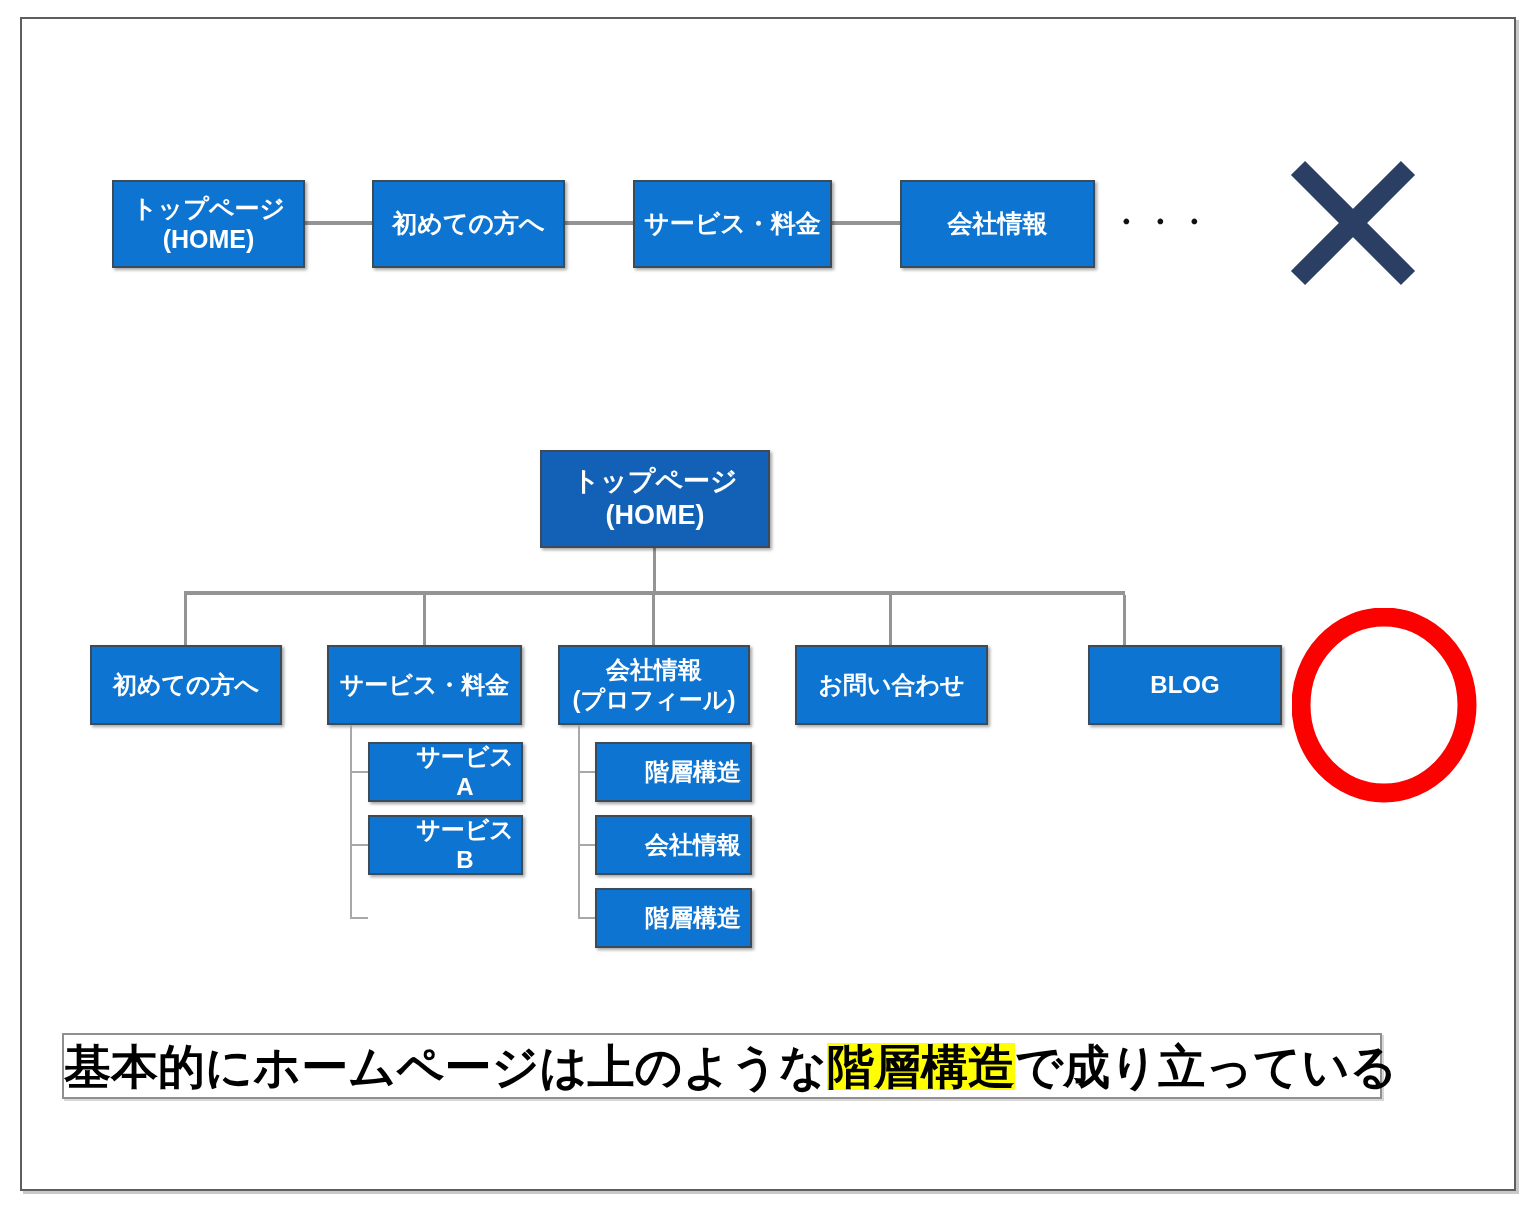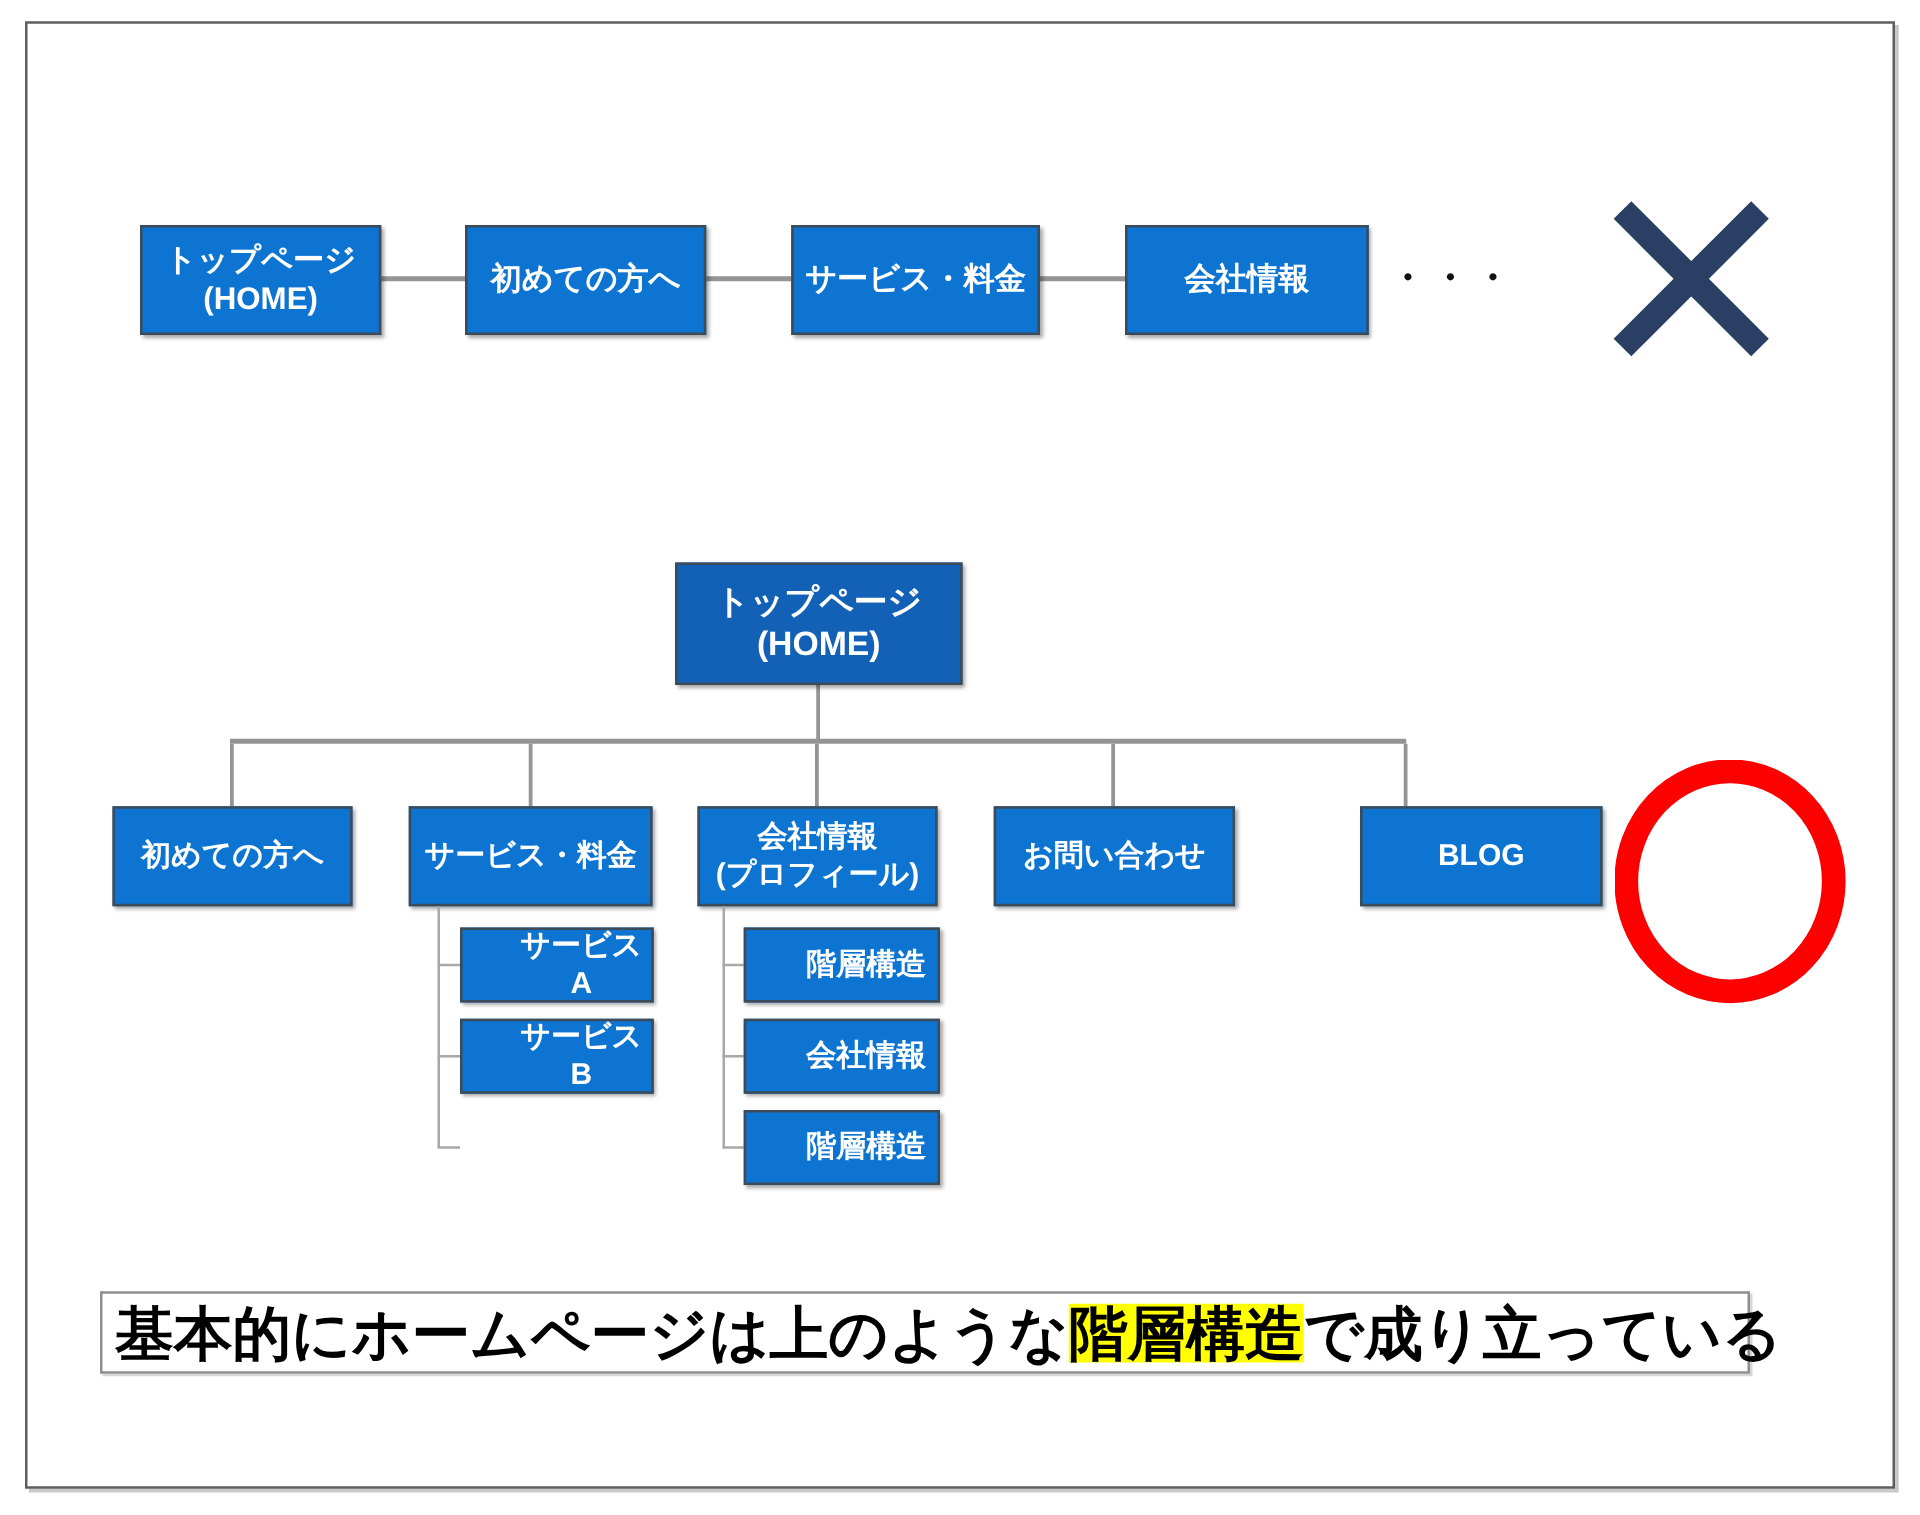--- a/index.html
+++ b/index.html
@@ -23,23 +23,23 @@
   .lv2{font-size:24px;padding-left:39px;}
   .conn{position:absolute;background:#949494;}
   .conn-light{position:absolute;background:#a8a8a8;}
   .dots{
     position:absolute;left:1112px;top:200px;width:100px;height:44px;
     color:#111;font-size:30px;font-weight:bold;letter-spacing:4px;
     display:flex;align-items:center;justify-content:center;
   }
   .markbox{position:absolute;}
   .caption{
-    position:absolute;left:80px;top:1033px;width:1320px;height:66px;
+    position:absolute;left:62px;top:1033px;width:1320px;height:66px;
     border:2px solid #8f8f8f;background:#fff;box-sizing:border-box;
-    display:flex;align-items:center;padding-left:10px;
+    display:flex;align-items:center;
     font-size:47px;font-weight:600;color:#000;line-height:1;box-shadow:2px 2px 0 #d7d7d7;
     white-space:nowrap;
   }
   .caption .hl{background:#ffff00;}
 </style>
 </head>
 <body>
 
 <div id="canvas">
   <div class="frame"></div>

